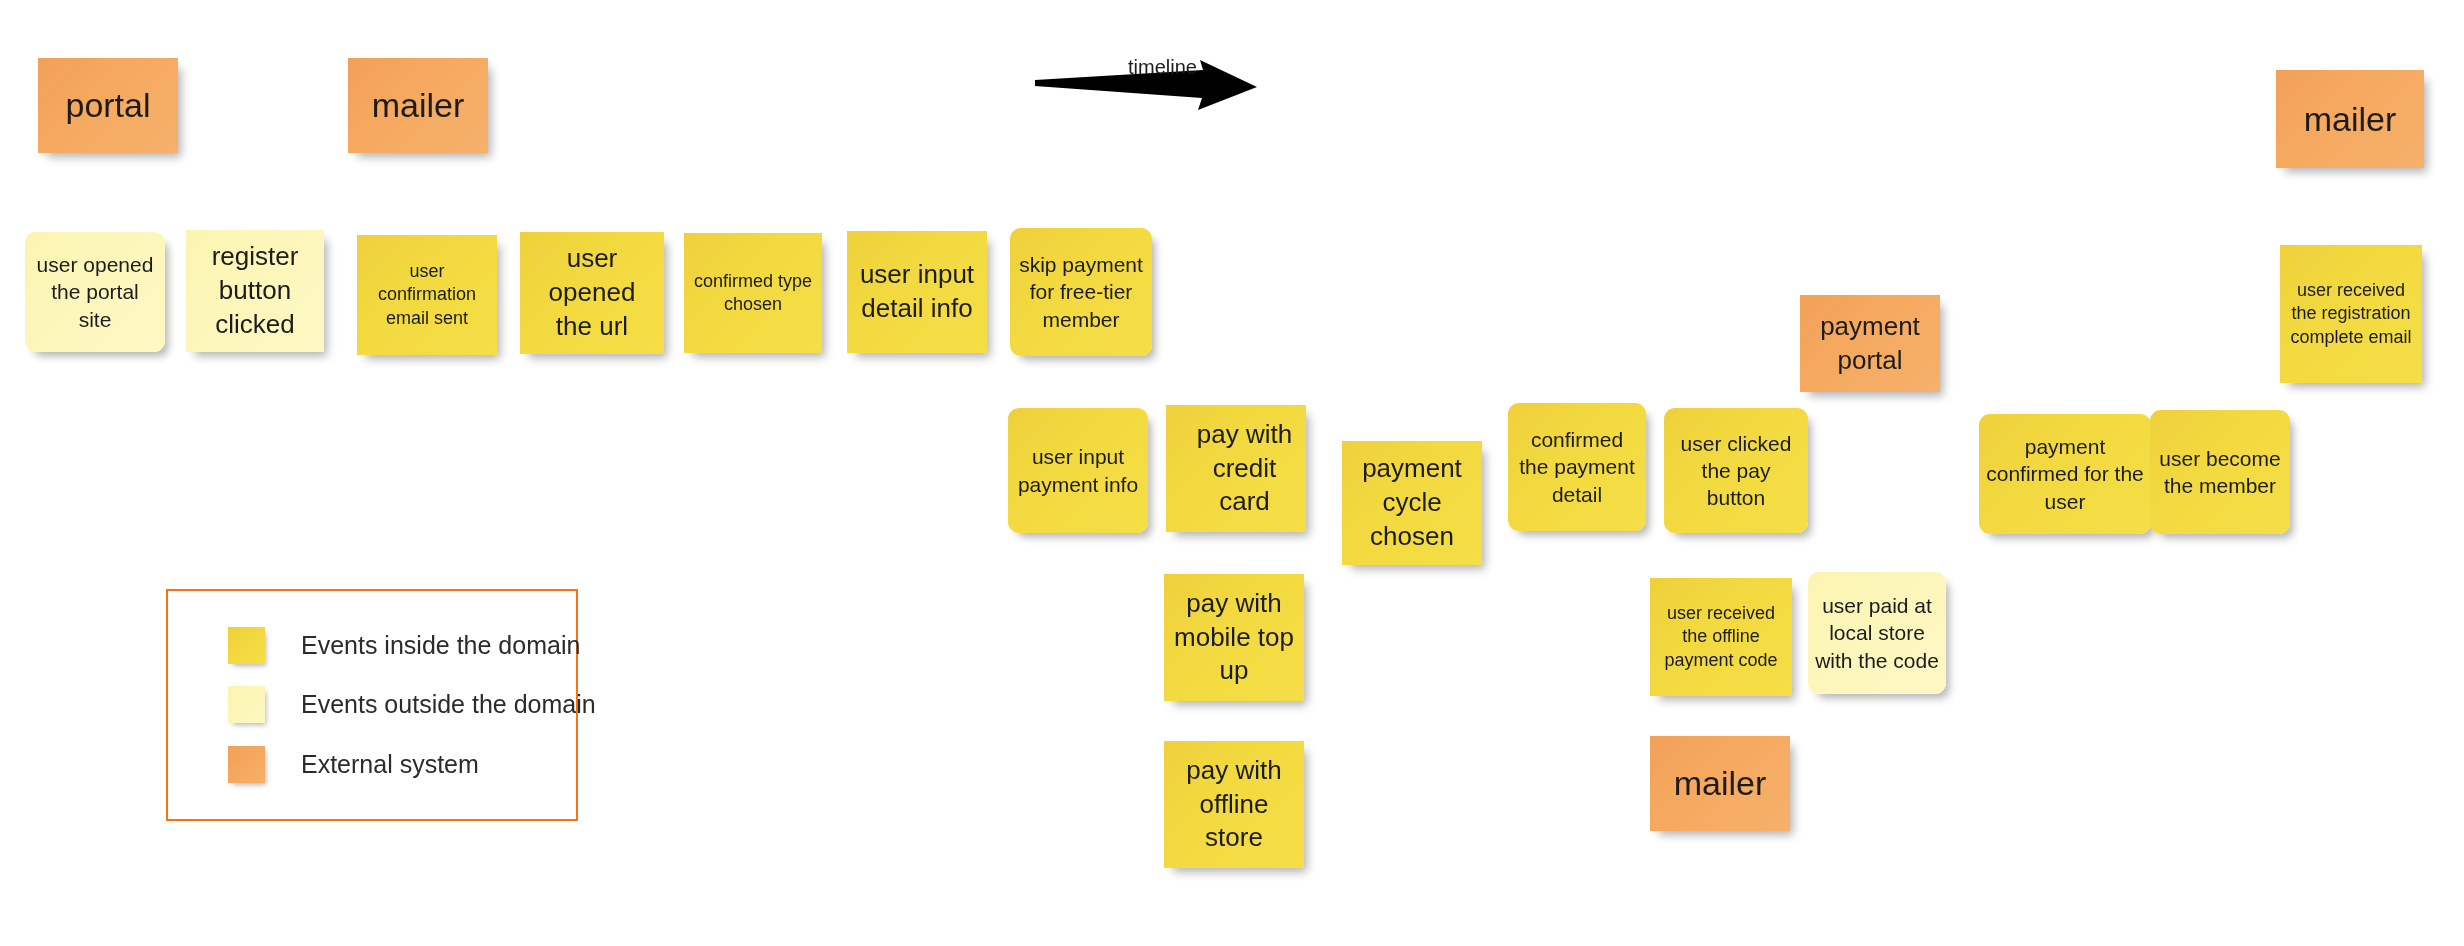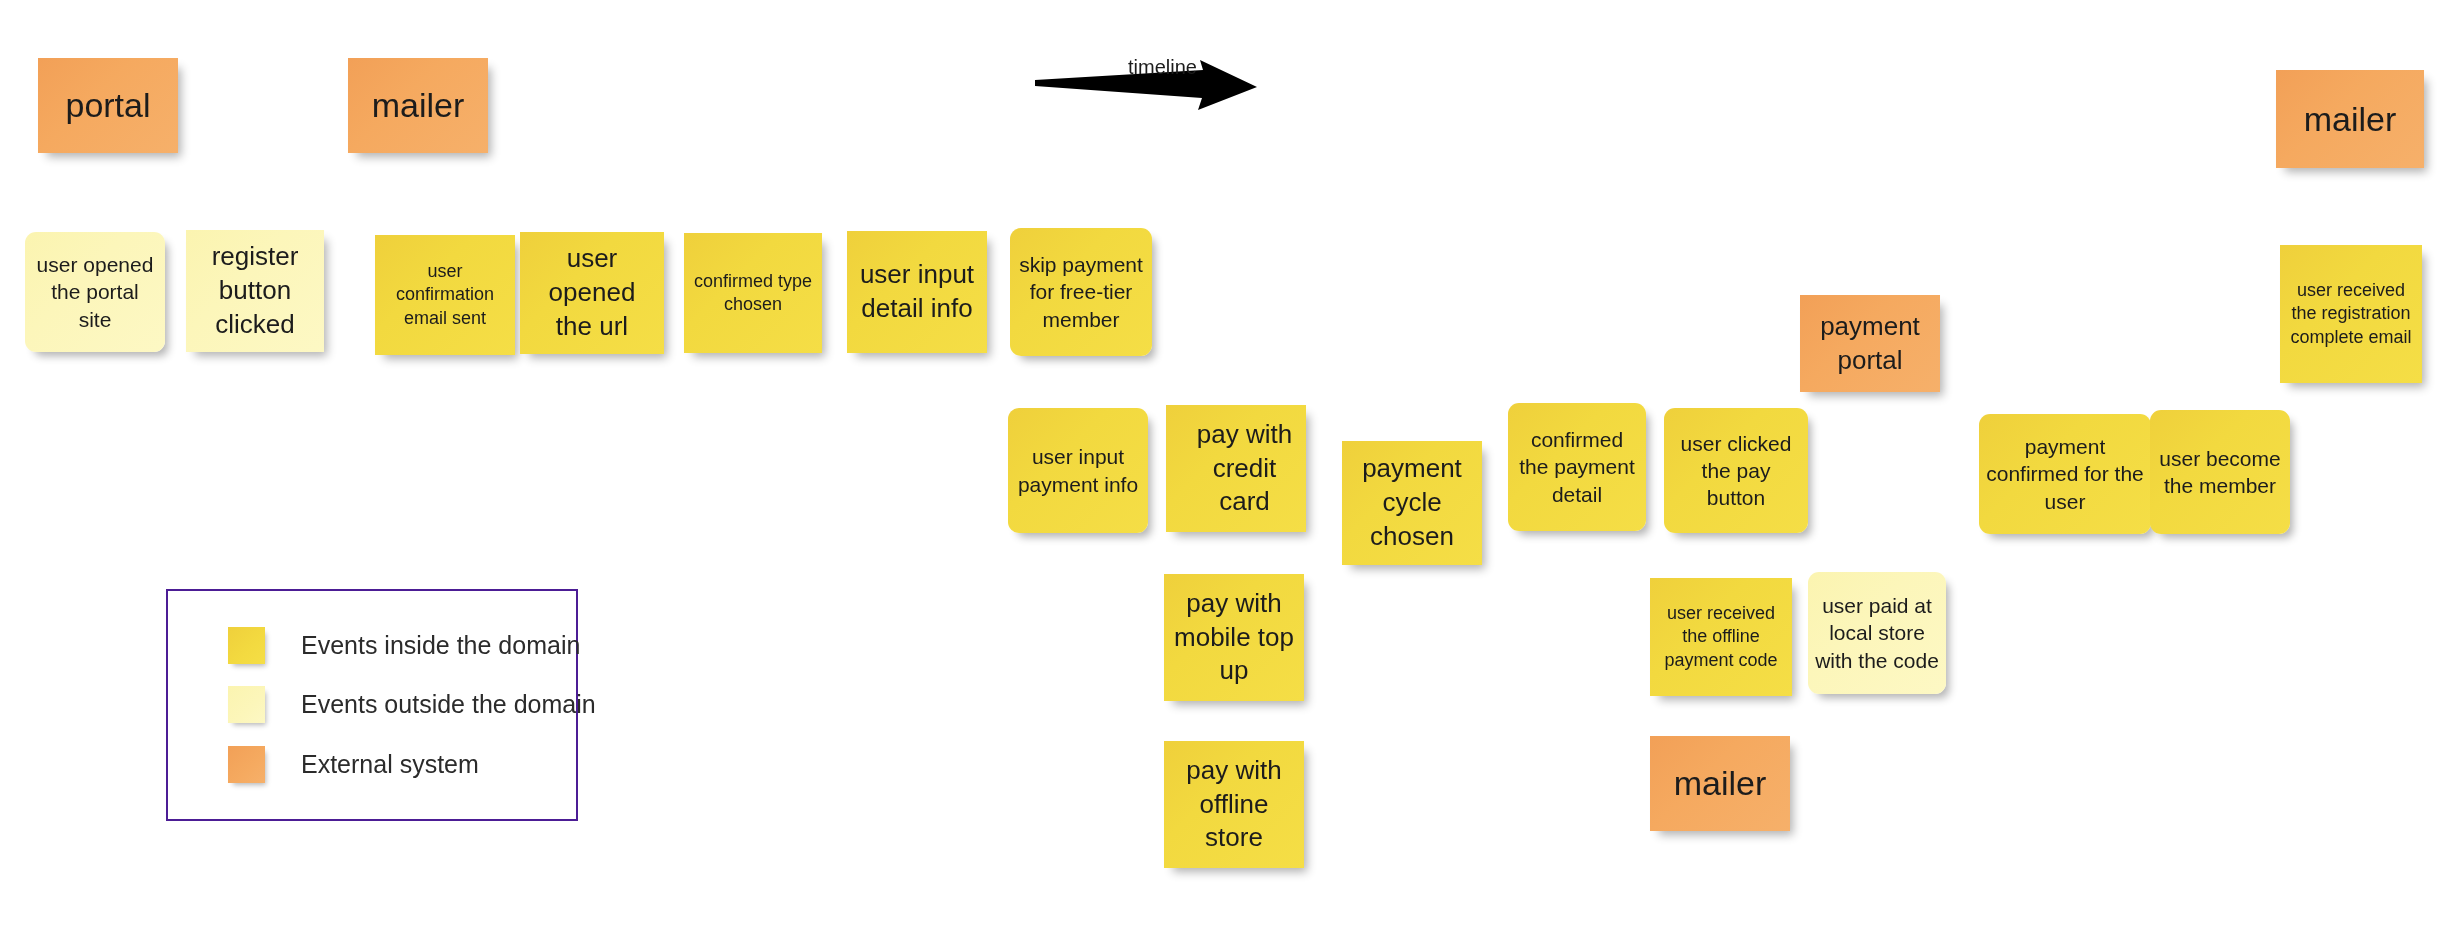--- a/index.html
+++ b/index.html
@@ -74,21 +74,21 @@
     margin-left: 40px;
   }
 
   
   #legend {
     position: absolute;
     left: 166px;
     top: 589px;
     width: 412px;
     height: 232px;
-    border: 2px solid #4c1d95;
+    border: 2px solid #f97316;
     background: #ffffff;
     box-sizing: border-box;
   }
   .legend-row {
     position: absolute;
     left: 60px;
     display: flex;
     align-items: center;
     height: 42px;
   }
@@ -130,21 +130,21 @@
       </div>
       <div class="note external t-lg" style="left: 2276px; top: 70px; width: 148px; height: 98px;">
         <span>mailer</span>
       </div>
       <div class="note outside t-sm" style="left: 25px; top: 232px; width: 140px; height: 120px;">
         <span>user opened the portal site</span>
       </div>
       <div class="note outside t-md" style="left: 186px; top: 230px; width: 138px; height: 122px; text-align: center;">
         <span>register button clicked</span>
       </div>
-      <div class="note inside t-xs" style="left: 357px; top: 235px; width: 140px; height: 120px; margin-left: 18px;">
+      <div class="note inside t-xs" style="left: 357px; top: 235px; width: 140px; height: 120px;">
         <span>user confirmation email sent</span>
       </div>
       <div class="note inside t-md" style="left: 520px; top: 232px; width: 144px; height: 122px;">
         <span>user opened the url</span>
       </div>
       <div class="note inside t-xs" style="left: 684px; top: 233px; width: 138px; height: 120px;">
         <span>confirmed type chosen</span>
       </div>
       <div class="note inside t-md" style="left: 847px; top: 231px; width: 140px; height: 122px;">
         <span>user input detail info</span>

